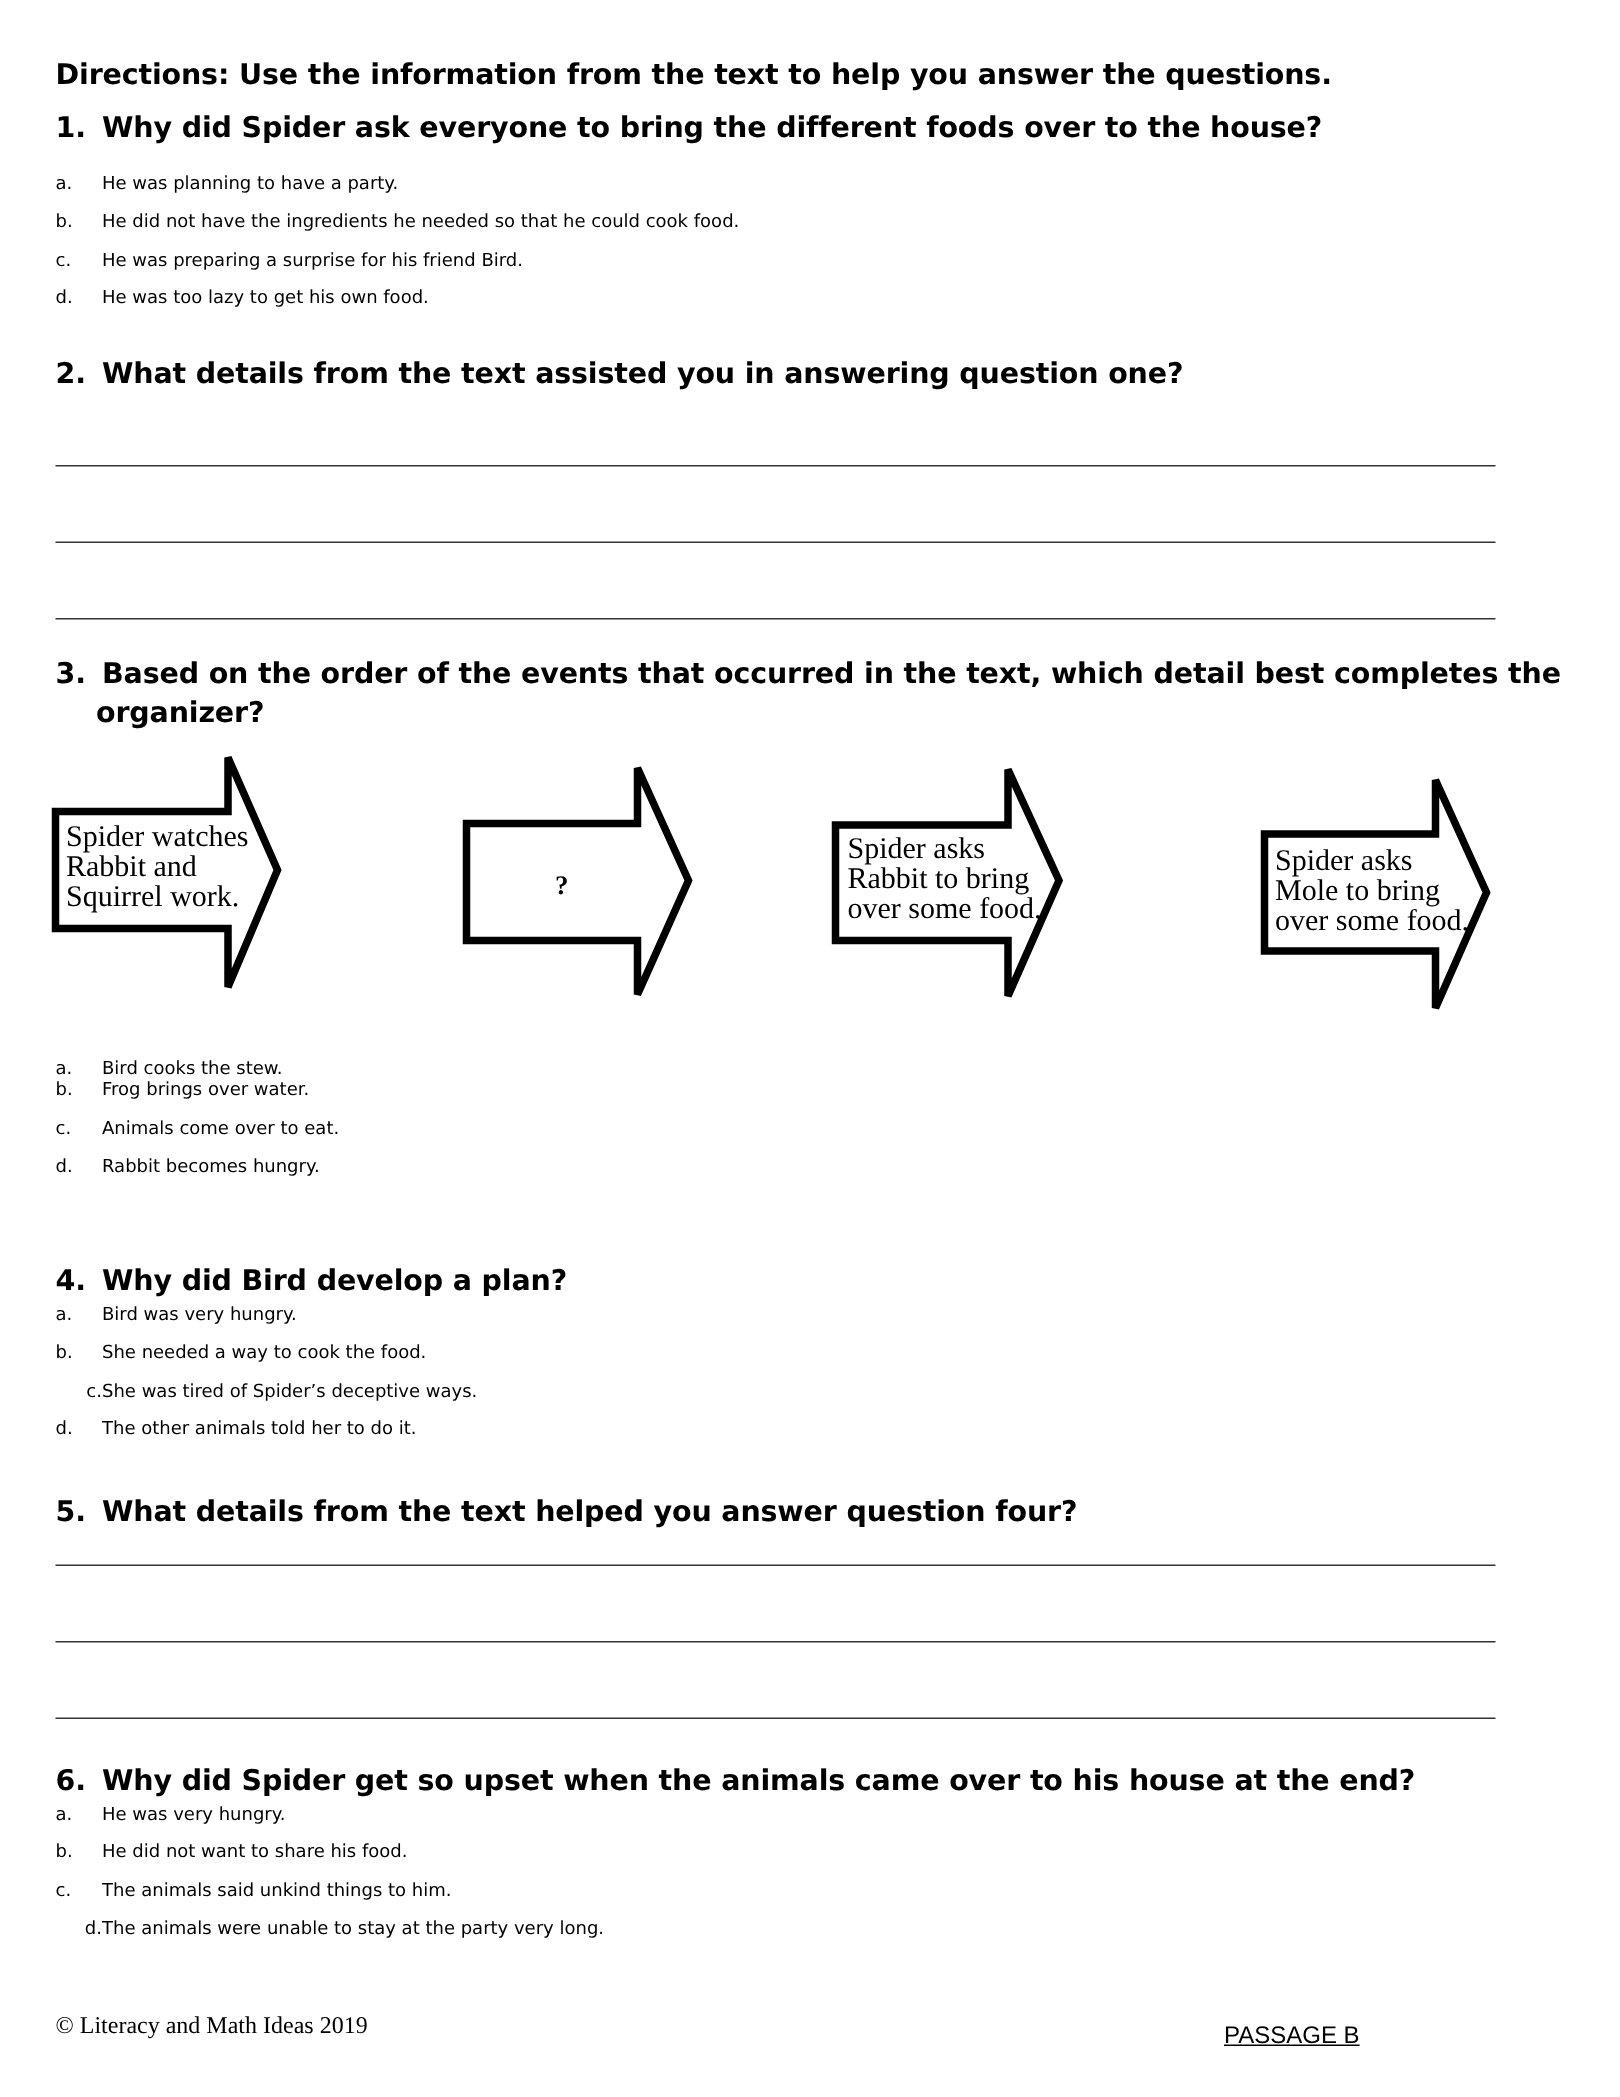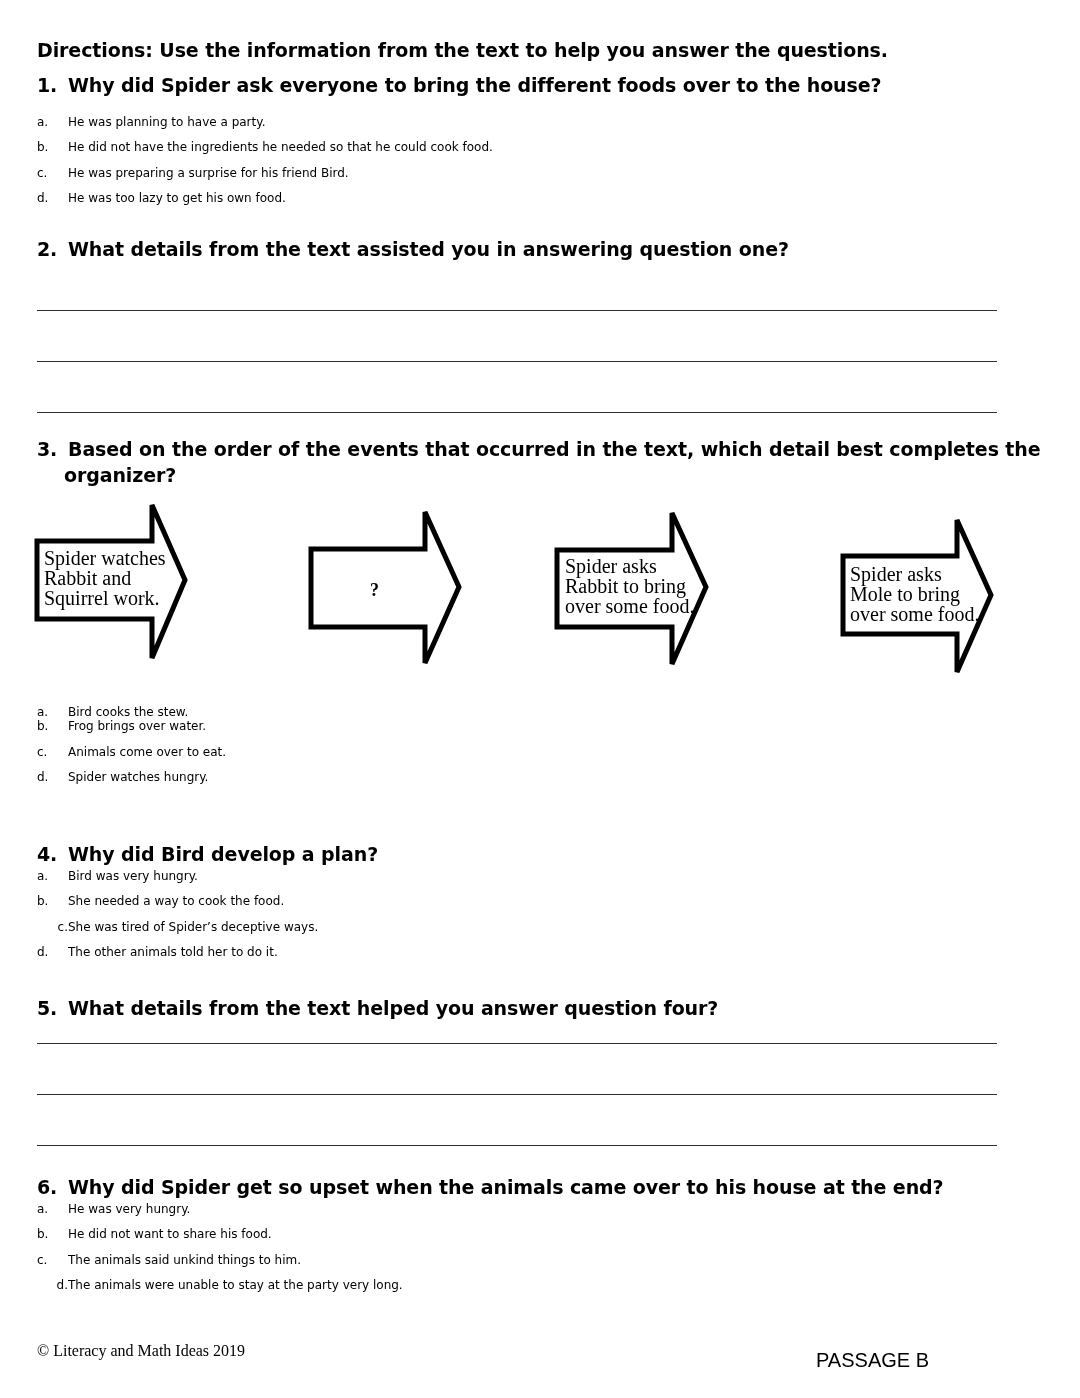--- a/index.html
+++ b/index.html
@@ -6,21 +6,21 @@
   body { width: 1080px; height: 1398px; position: relative; overflow: hidden; color: #000; }
   .sans { font-family: "DejaVu Sans", "Liberation Sans", sans-serif; }
   .abs { position: absolute; white-space: nowrap; }
   .bold { font-weight: bold; }
   .q { font-size: 19px; letter-spacing: -0.1px; }
   .opt { font-size: 12px; font-weight: normal; }
   .num { display: inline-block; width: 31px; }
   .line { position: absolute; left: 37px; width: 960px; border-top: 1.5px solid #333; height: 0; }
   .arrow-text { position: absolute; font-family: "Liberation Serif", "DejaVu Serif", serif; font-size: 20px; line-height: 20px; white-space: nowrap; }
   .footer-left { font-family: "Liberation Serif", "DejaVu Serif", serif; font-size: 16px; }
-  .footer-right { font-family: "Liberation Sans", "DejaVu Sans", sans-serif; font-size: 20px; }
+  .footer-right { font-family: "Liberation Sans", "DejaVu Sans", sans-serif; font-size: 16px; text-decoration: underline; }
 </style>
 </head>
 <body>
 
 <div class="abs sans bold q" style="left:37px; top:39px;">Directions:  Use the information from the text to help you answer the questions.</div>
 
 <div class="abs sans bold q" style="left:37px; top:74px;">
   <span class="num">1.</span><span>Why did Spider ask everyone to bring the different foods over to the house?</span>
 </div>
 <div class="abs sans opt" style="left:37px; top:115px;"><span class="num">a.</span><span>He was planning to have a party.</span></div>
@@ -70,21 +70,21 @@
 </div>
 <div class="arrow-text" style="left:850px; top:564px;">
   <div>Spider asks</div>
   <div>Mole to bring</div>
   <div>over some food.</div>
 </div>
 
 <div class="abs sans opt" style="left:37px; top:694px;margin-top:11px;"><span class="num">a.</span><span>Bird cooks the stew.</span></div>
 <div class="abs sans opt" style="left:37px; top:719px;"><span class="num">b.</span><span>Frog brings over water.</span></div>
 <div class="abs sans opt" style="left:37px; top:745px;"><span class="num">c.</span><span>Animals come over to eat.</span></div>
-<div class="abs sans opt" style="left:37px; top:770px;"><span class="num">d.</span><span>Spider watches hungry.</span></div>
+<div class="abs sans opt" style="left:37px; top:770px;"><span class="num">d.</span><span>Rabbit becomes hungry.</span></div>
 
 <div class="abs sans bold q" style="left:37px; top:843px;">
   <span class="num">4.</span><span>Why did Bird develop a plan?</span>
 </div>
 <div class="abs sans opt" style="left:37px; top:869px;"><span class="num">a.</span><span>Bird was very hungry.</span></div>
 <div class="abs sans opt" style="left:37px; top:894px;"><span class="num">b.</span><span>She needed a way to cook the food.</span></div>
 <div class="abs sans opt" style="left:37px; top:920px;text-align:right;"><span class="num">c.</span><span>She was tired of Spider’s deceptive ways.</span></div>
 <div class="abs sans opt" style="left:37px; top:945px;"><span class="num">d.</span><span>The other animals told her to do it.</span></div>
 
 <div class="abs sans bold q" style="left:37px; top:997px;">

